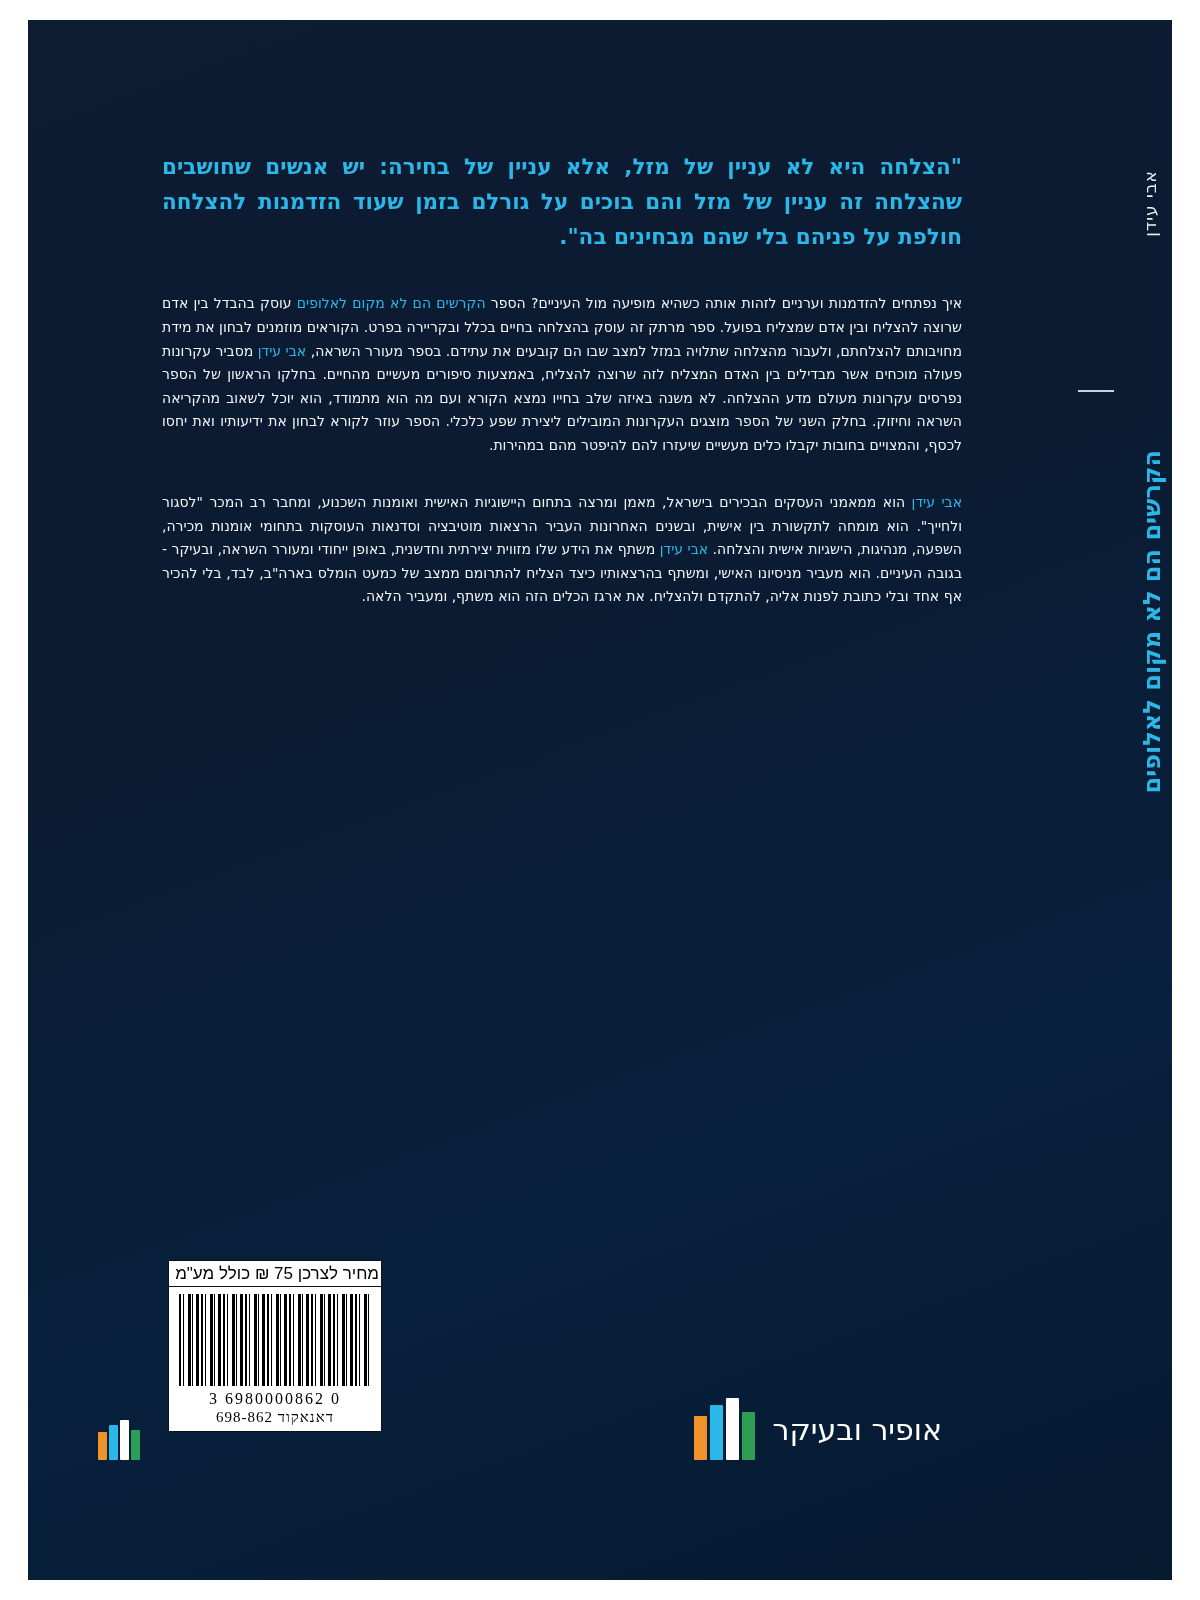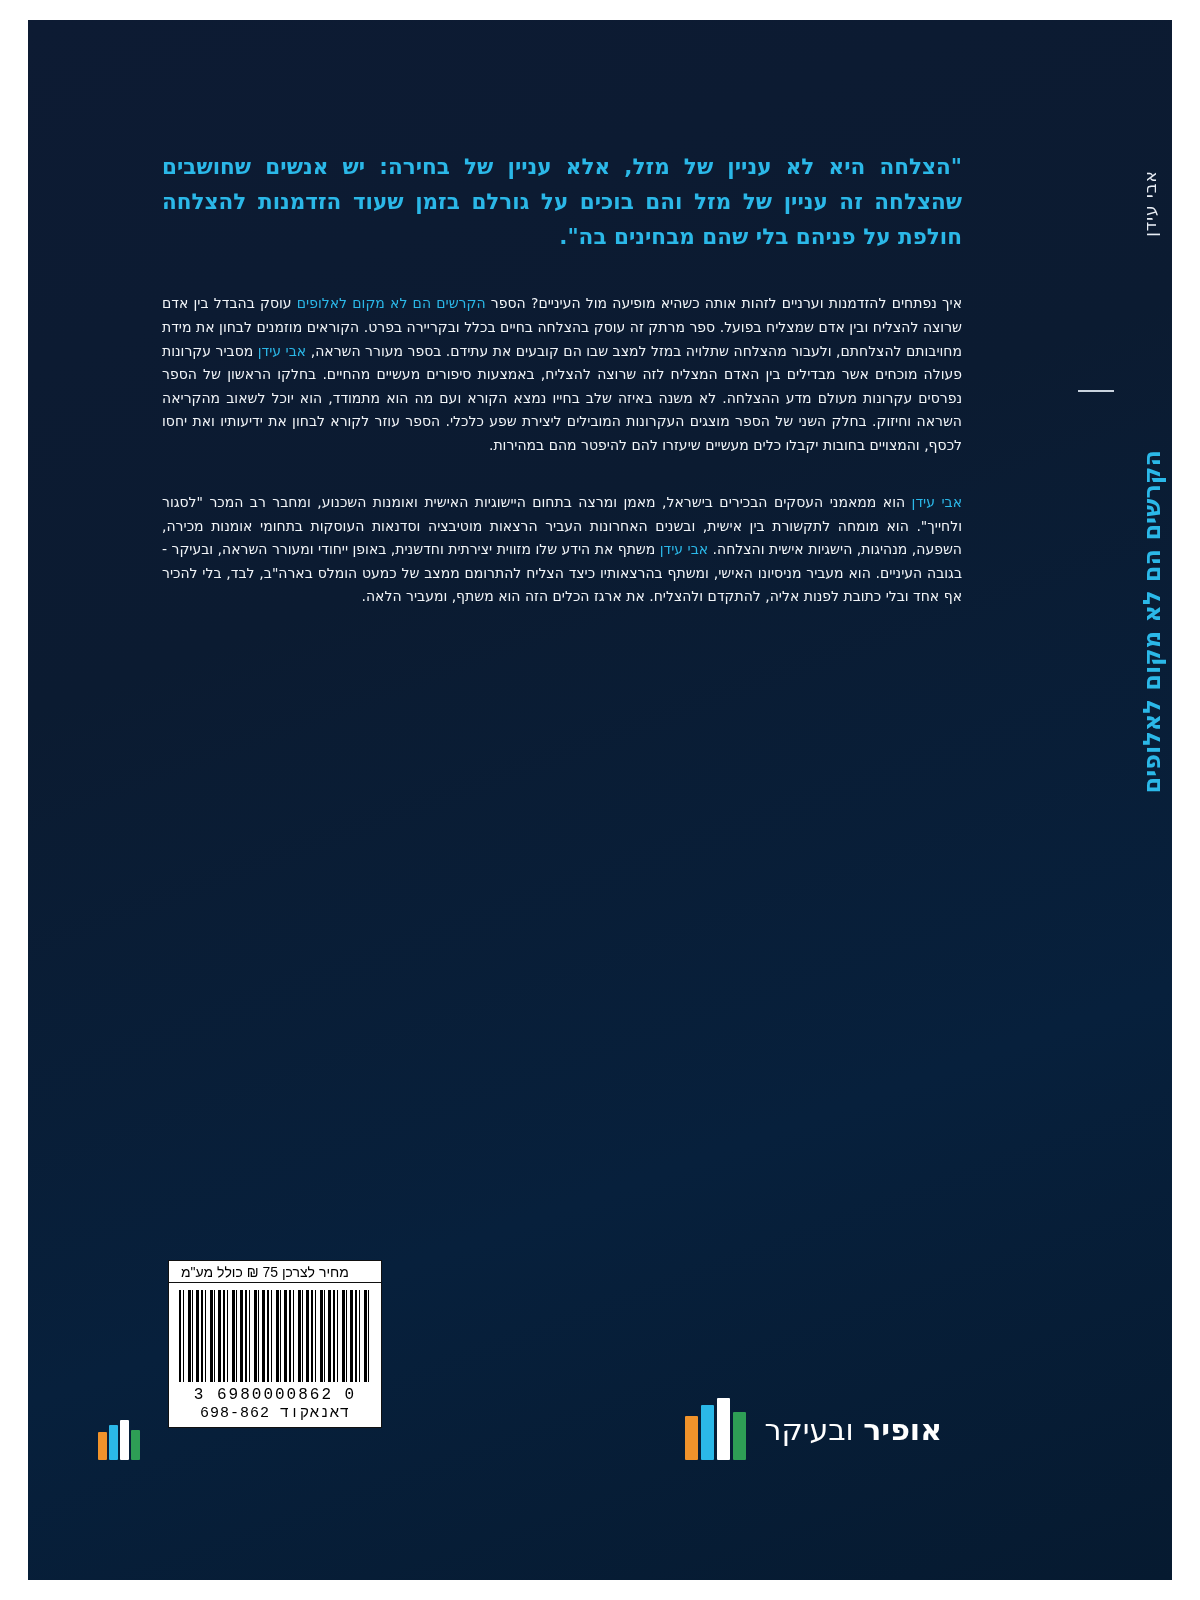--- a/index.html
+++ b/index.html
@@ -100,49 +100,49 @@
     position: absolute;
     left: 140px;
     top: 1240px;
     width: 212px;
     background: #ffffff;
     border: 1px solid #111;
     padding: 0;
     direction: rtl;
   }
   .barcode-price {
-    font-size: 14px;
+    font-size: 17px;
     color: #000;
-    text-align: left;
-    padding: 3px 12px 2px;
+    text-align: right;
+    padding: 3px 2px 2px;
     border-bottom: 1px solid #111;
     font-family: "Liberation Sans", sans-serif;
   }
   .barcode-bars {
     height: 92px;
     margin: 7px 10px 4px;
     background:
       repeating-linear-gradient(to right,
         #000 0px, #000 2px, #fff 2px, #fff 4px,
         #000 4px, #000 5px, #fff 5px, #fff 9px,
         #000 9px, #000 12px, #fff 12px, #fff 13px,
         #000 13px, #000 14px, #fff 14px, #fff 17px,
         #000 17px, #000 20px, #fff 20px, #fff 22px);
   }
   .barcode-num {
     text-align: center;
-    font-family: Liberation Mono, monospace;
+    font-family: Liberation Serif, serif;
     font-size: 16px;
     color: #000;
     letter-spacing: 2px;
     padding-bottom: 1px;
   }
   .barcode-sub {
     text-align: center;
-    font-family: Liberation Mono, monospace;
+    font-family: Liberation Serif, serif;
     font-size: 15px;
     color: #000;
     letter-spacing: 1px;
     padding-bottom: 5px;
   }
   
   .publisher {
     position: absolute;
     right: 230px;
     bottom: 120px;
@@ -150,21 +150,21 @@
     flex-direction: row-reverse;
     align-items: center;
     gap: 18px;
     direction: rtl;
   }
   .pub-name {
     color: #ffffff;
     font-size: 30px;
     direction: rtl;
   }
-  .pub-name b { font-weight: bold; }
+  .pub-name b { font-weight: normal; }
   .books-icon {
     display: flex;
     align-items: flex-end;
     gap: 3px;
     height: 62px;
   }
   .books-icon i {
     display: block;
     width: 13px;
     border-radius: 1px;

